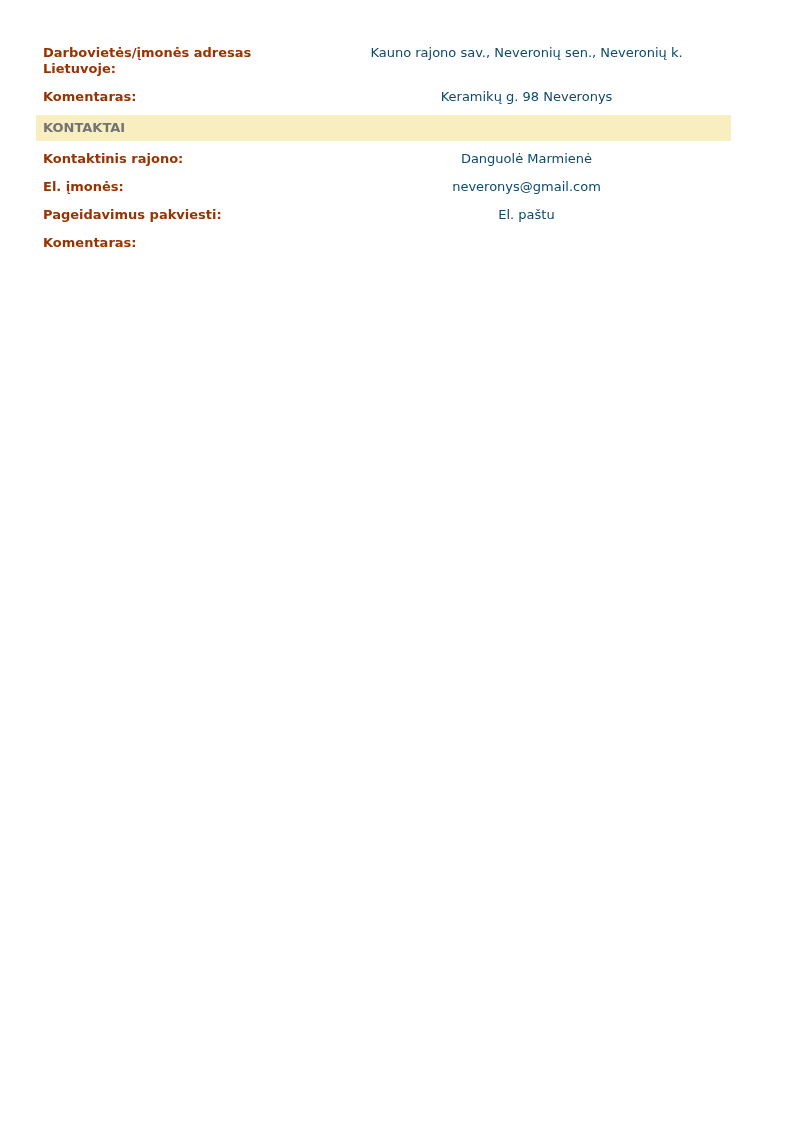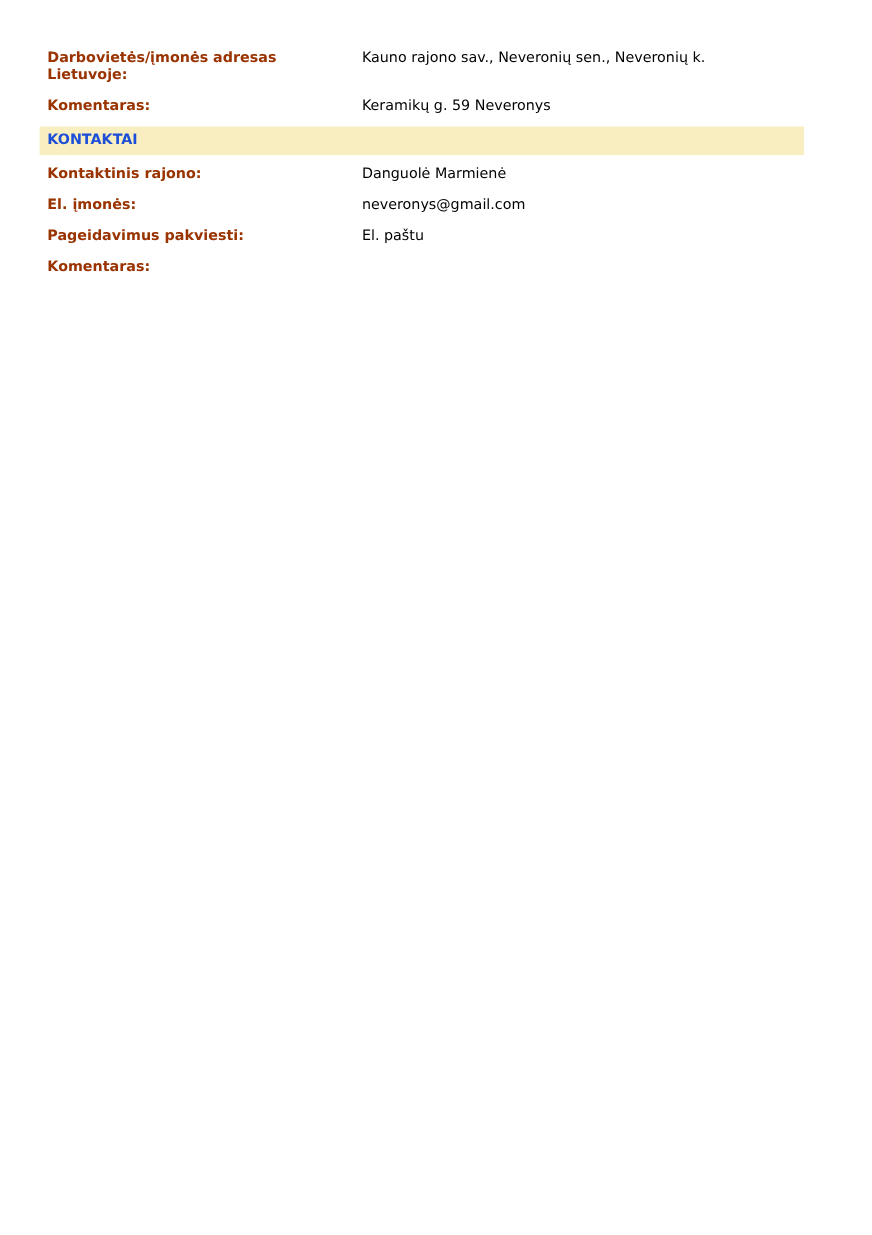--- a/index.html
+++ b/index.html
@@ -32,43 +32,44 @@
     width: 293px;
     padding-left: 7px;
     padding-right: 13px;
     font-weight: bold;
     color: #993300;
     flex: 0 0 auto;
   }
   .value {
     flex: 1 1 auto;
     max-width: 395px;
-    color: #000000;
+    color: #0c4a6e;
+    text-align: center;
   }
   .section {
     background: #F8EEC0;
     padding: 5px 0 5px 7px;
     margin: 4px 0;
     font-weight: bold;
-    color: #1d4ed8;
+    color: #737373;
   }
 </style>
 </head>
 <body>
 
 <div class="doc">
 
   <div class="row">
     <div class="label">Darbovietės/įmonės adresas Lietuvoje:</div>
     <div class="value">Kauno rajono sav., Neveronių sen., Neveronių k.</div>
   </div>
 
   <div class="row">
     <div class="label">Komentaras:</div>
-    <div class="value">Keramikų g. 59 Neveronys</div>
+    <div class="value">Keramikų g. 98 Neveronys</div>
   </div>
 
   <div class="section">
     <span>KONTAKTAI</span>
   </div>
 
   <div class="row">
     <div class="label">Kontaktinis rajono:</div>
     <div class="value">Danguolė Marmienė</div>
   </div>

